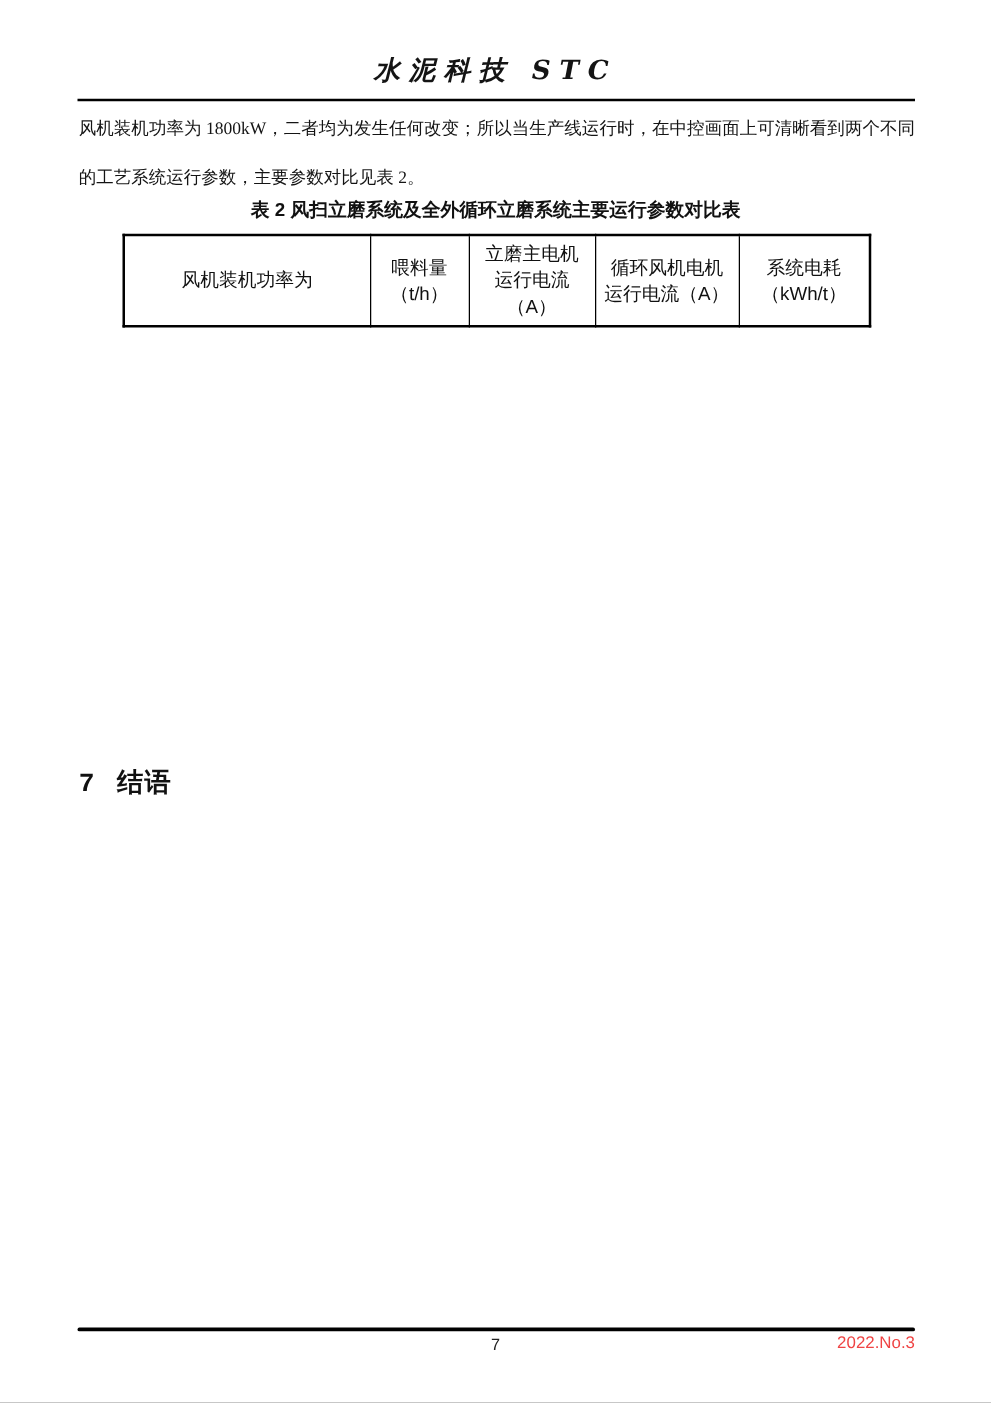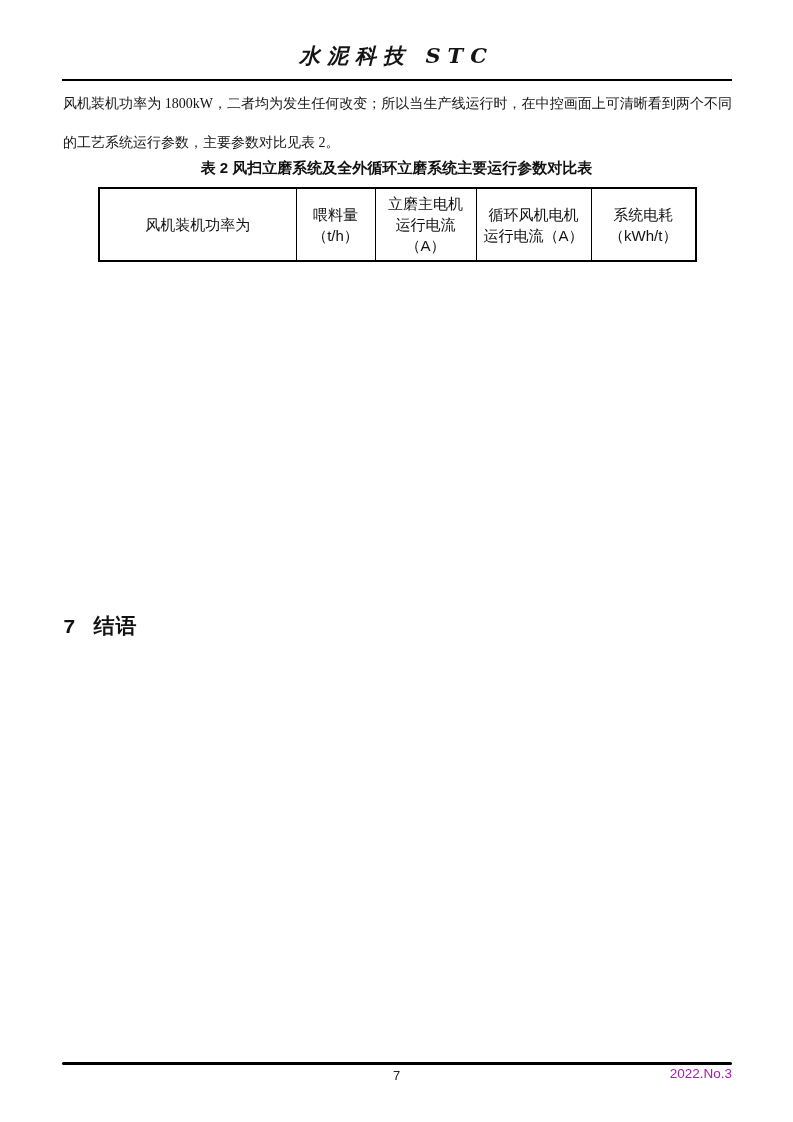--- a/index.html
+++ b/index.html
@@ -61,21 +61,21 @@
   }
   .data-table td { font-size:15px; height:53px; line-height:21px; }
 
   
   .footer-rule { top:1062px; left:62px; width:670px; height:2.5px; background:#000; border-radius:2px; }
   .footer-page {
     top:1068px; left:0; width:100%; text-align:center; font-size:13px; color:#222;
     font-family:"Liberation Sans","DejaVu Sans",sans-serif;
   }
   .footer-issue {
-    top:1066px; right:61px; font-size:13.5px; color:#a21caf;
+    top:1066px; right:61px; font-size:13.5px; color:#ef4444;
     font-family:"Liberation Sans","DejaVu Sans",sans-serif;
     margin-left:41px;
   }
 </style>
 </head>
 <body>
 
 <div class="page">
 
   <div class="abs journal-title">水泥科技 STC</div>

